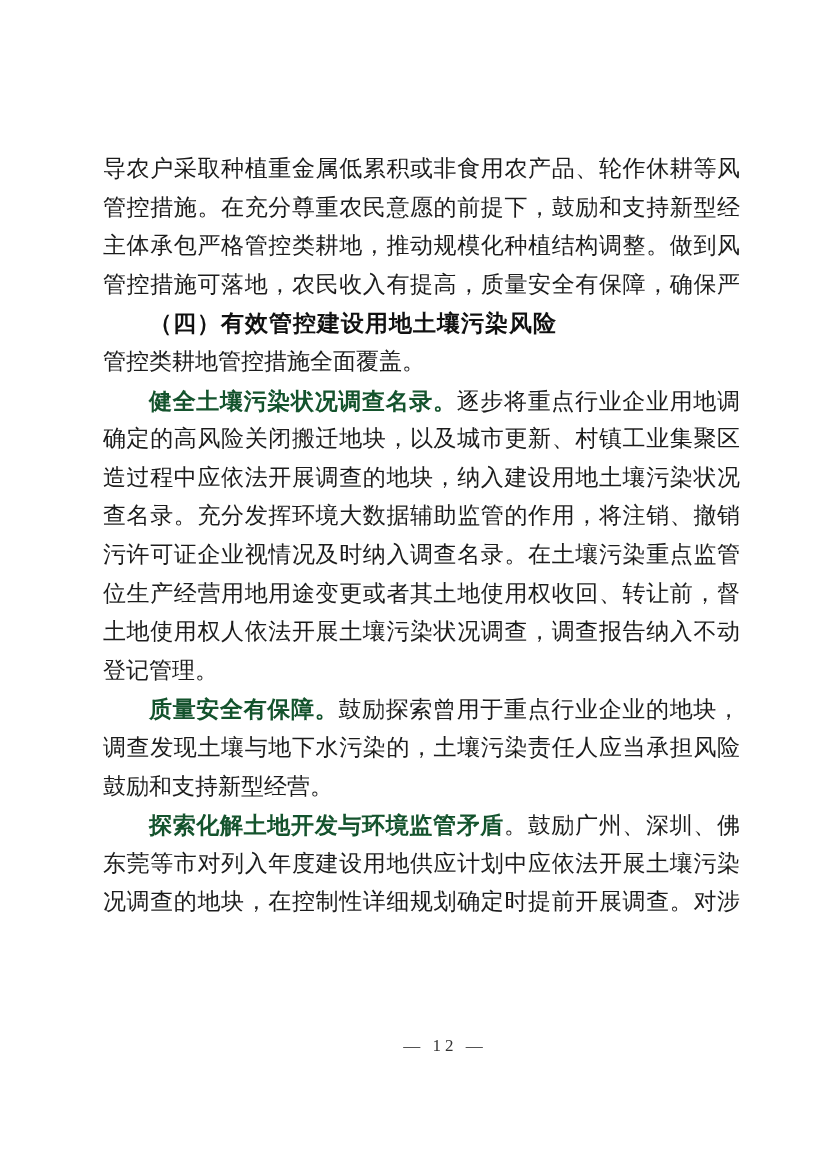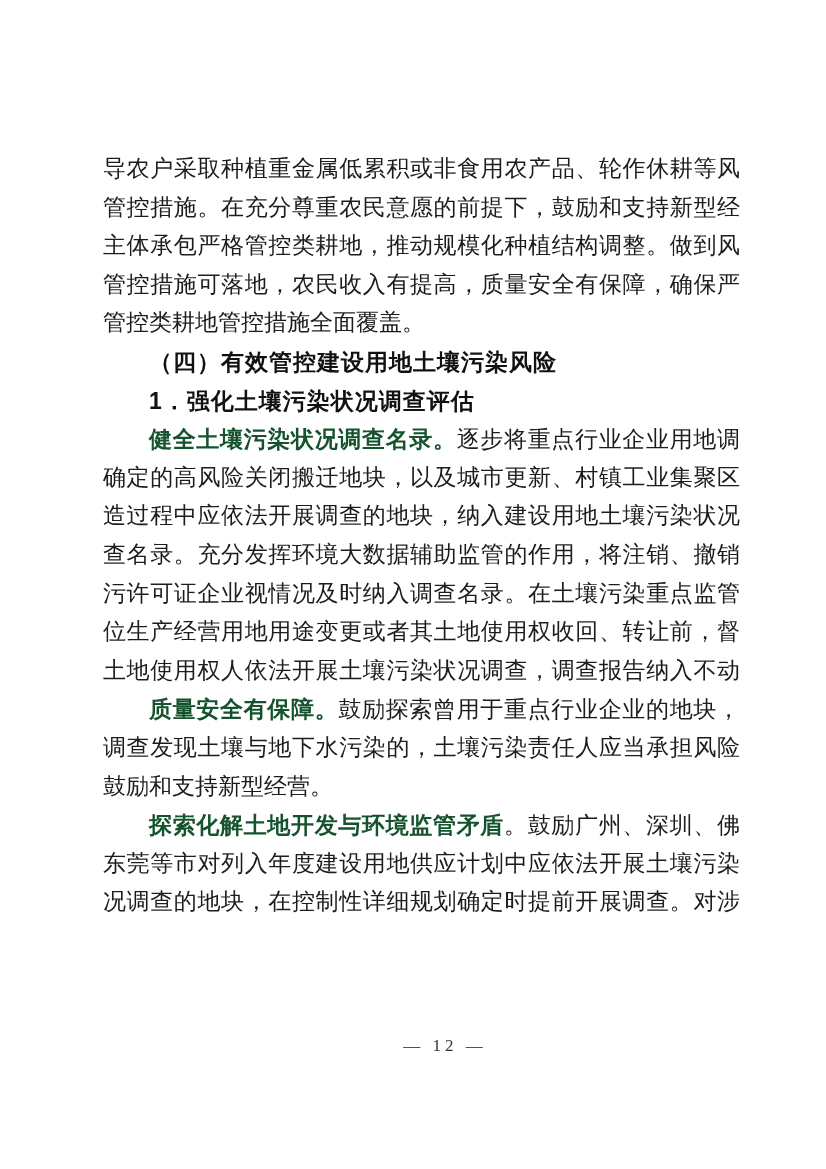--- a/index.html
+++ b/index.html
@@ -65,35 +65,35 @@
 </head>
 <body>
 
 <div class="page">
   <div class="content">
 
     <div class="line">导农户采取种植重金属低累积或非食用农产品、轮作休耕等风险</div>
     <div class="line">管控措施。在充分尊重农民意愿的前提下，鼓励和支持新型经营</div>
     <div class="line">主体承包严格管控类耕地，推动规模化种植结构调整。做到风险</div>
     <div class="line">管控措施可落地，农民收入有提高，质量安全有保障，确保严格</div>
+    <div class="line short indent heading">（四）有效管控建设用地土壤污染风险</div>
+
     <div class="line short">管控类耕地管控措施全面覆盖。</div>
 
-    <div class="line short indent heading">（四）有效管控建设用地土壤污染风险</div>
-
-    <div class="line short indent heading">1．强化土壤污染状况调查评估</div>
 
     <div class="line indent">
       <span class="lead">健全土壤污染状况调查名录。</span><span>逐步将重点行业企业用地调查</span>
     </div>
     <div class="line">确定的高风险关闭搬迁地块，以及城市更新、村镇工业集聚区改</div>
     <div class="line">造过程中应依法开展调查的地块，纳入建设用地土壤污染状况调</div>
     <div class="line">查名录。充分发挥环境大数据辅助监管的作用，将注销、撤销排</div>
     <div class="line">污许可证企业视情况及时纳入调查名录。在土壤污染重点监管单</div>
     <div class="line">位生产经营用地用途变更或者其土地使用权收回、转让前，督促</div>
     <div class="line">土地使用权人依法开展土壤污染状况调查，调查报告纳入不动产</div>
+    <div class="line short">登记管理。</div>
 
     <div class="line indent">
       <span class="lead">质量安全有保障。</span><span>鼓励探索曾用于重点行业企业的地块，</span>
     </div>
     <div class="line">调查发现土壤与地下水污染的，土壤污染责任人应当承担风险管</div>
     <div class="line short">鼓励和支持新型经营。</div>
 
     <div class="line indent">
       <span class="lead">探索化解土地开发与环境监管矛盾</span><span>。鼓励广州、深圳、佛山、</span>
     </div>

